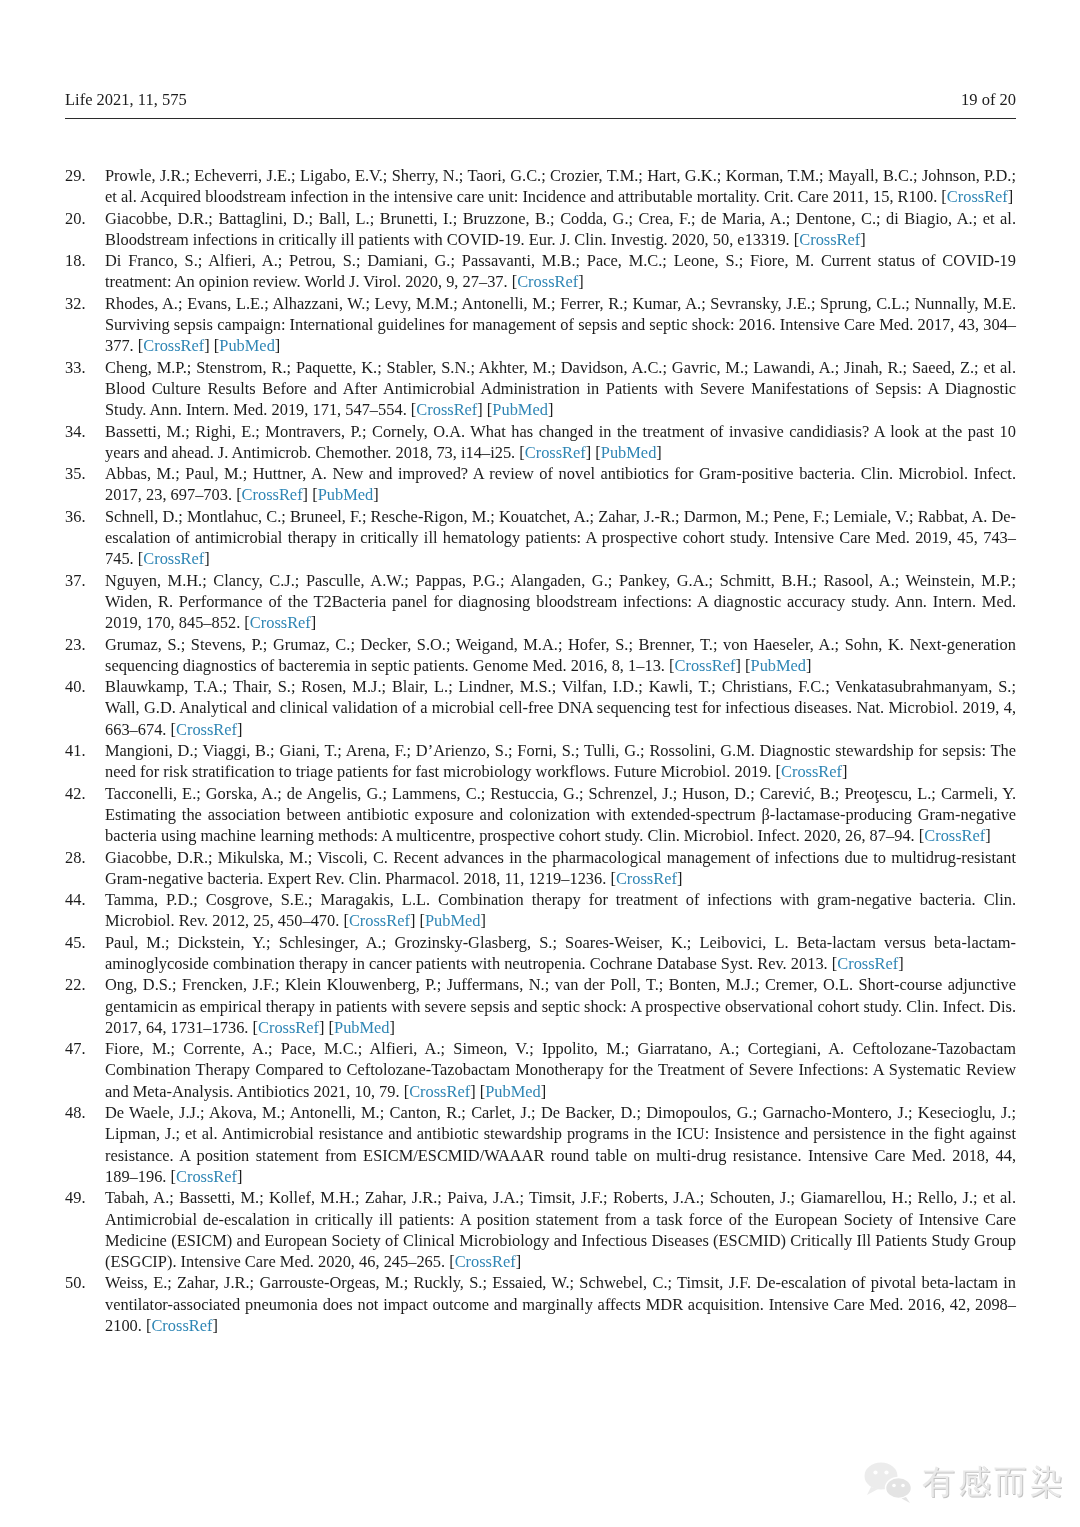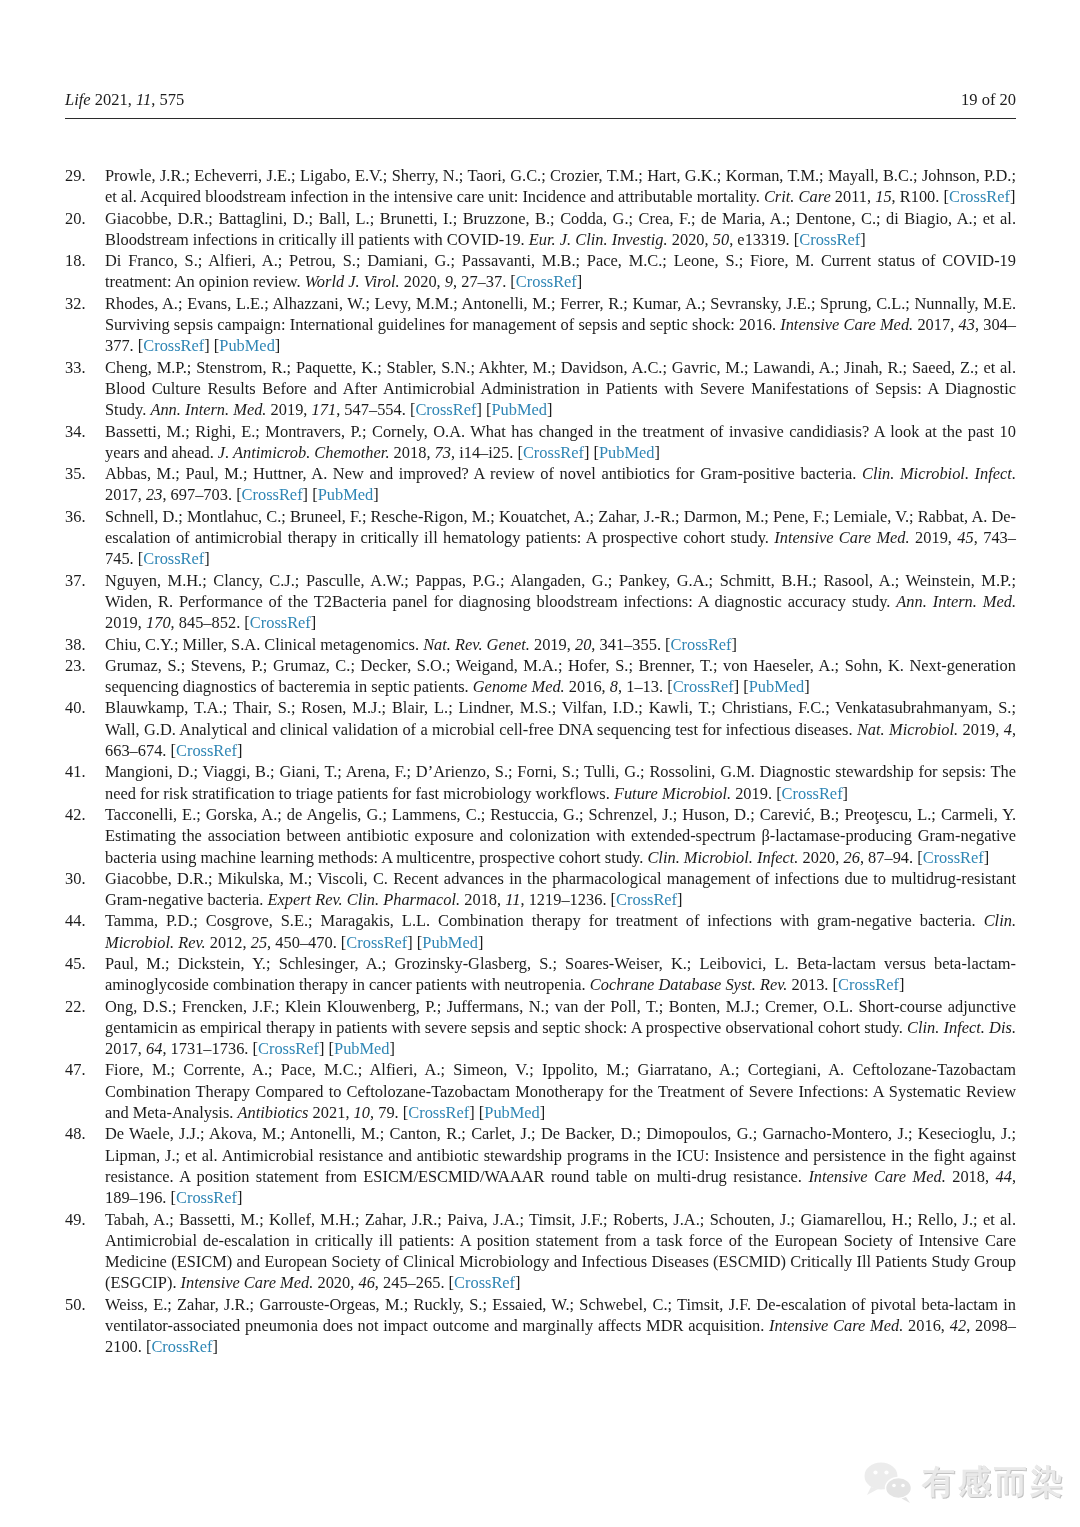--- a/index.html
+++ b/index.html
@@ -17,30 +17,30 @@
     font-size: 16.5px;
   }
   .rule {
     border: none; border-top: 1.6px solid #2b2b2b;
     margin: 8px 0 0 0;
   }
   .refs { margin-top: 46px; font-size: 16.4px; line-height: 21.3px; }
   .ref { display: flex; }
   .ref-num { flex: 0 0 40px; font-family: Liberation Serif, serif; }
   .ref-body { flex: 1; text-align: justify; }
-  .it { font-style: italic; }
+  .it { }
   .bf { font-weight: normal; }
   .link { color: var(--link-color, #2f86b5); cursor: pointer; }
   .watermark {
     position: absolute; right: 14px; bottom: 22px;
     display: flex; align-items: center; gap: 8px;
     user-select: none;
   }
   .wm-text {
-    font-size: 33px; font-weight: bold; letter-spacing: 3px;
+    font-size: 33px; font-weight: normal; letter-spacing: 3px;
     color: #e9e9e9;
     text-shadow: 1px 1px 0 #c2c2c2, -1px -1px 0 #ffffff;
     white-space: nowrap;
     text-align: right;
   }
 </style>
 </head>
 <body>
 
 <div class="page">
@@ -80,41 +80,37 @@
       </div>
       <div class="ref">
         <span class="ref-num">36.</span>
         <span class="ref-body"><span>Schnell, D.; Montlahuc, C.; Bruneel, F.; Resche-Rigon, M.; Kouatchet, A.; Zahar, J.-R.; Darmon, M.; Pene, F.; Lemiale, V.; Rabbat, A. De-escalation of antimicrobial therapy in critically ill hematology patients: A prospective cohort study. </span><span class="it">Intensive Care Med.</span><span> </span><span class="bf">2019</span><span>, </span><span class="it">45</span><span>, 743–745. [</span><span class="link">CrossRef</span><span>]</span></span>
       </div>
       <div class="ref">
         <span class="ref-num">37.</span>
         <span class="ref-body"><span>Nguyen, M.H.; Clancy, C.J.; Pasculle, A.W.; Pappas, P.G.; Alangaden, G.; Pankey, G.A.; Schmitt, B.H.; Rasool, A.; Weinstein, M.P.; Widen, R. Performance of the T2Bacteria panel for diagnosing bloodstream infections: A diagnostic accuracy study. </span><span class="it">Ann. Intern. Med.</span><span> </span><span class="bf">2019</span><span>, </span><span class="it">170</span><span>, 845–852. [</span><span class="link">CrossRef</span><span>]</span></span>
       </div>
       <div class="ref">
-        <span class="ref-num">38.</span>
-        <span class="ref-body"><span>Chiu, C.Y.; Miller, S.A. Clinical metagenomics. </span><span class="it">Nat. Rev. Genet.</span><span> </span><span class="bf">2019</span><span>, </span><span class="it">20</span><span>, 341–355. [</span><span class="link">CrossRef</span><span>]</span></span>
-      </div>
-      <div class="ref">
         <span class="ref-num">23.</span>
         <span class="ref-body"><span>Grumaz, S.; Stevens, P.; Grumaz, C.; Decker, S.O.; Weigand, M.A.; Hofer, S.; Brenner, T.; von Haeseler, A.; Sohn, K. Next-generation sequencing diagnostics of bacteremia in septic patients. </span><span class="it">Genome Med.</span><span> </span><span class="bf">2016</span><span>, </span><span class="it">8</span><span>, 1–13. [</span><span class="link">CrossRef</span><span>] [</span><span class="link">PubMed</span><span>]</span></span>
       </div>
       <div class="ref">
         <span class="ref-num">40.</span>
         <span class="ref-body"><span>Blauwkamp, T.A.; Thair, S.; Rosen, M.J.; Blair, L.; Lindner, M.S.; Vilfan, I.D.; Kawli, T.; Christians, F.C.; Venkatasubrahmanyam, S.; Wall, G.D. Analytical and clinical validation of a microbial cell-free DNA sequencing test for infectious diseases. </span><span class="it">Nat. Microbiol.</span><span> </span><span class="bf">2019</span><span>, </span><span class="it">4</span><span>, 663–674. [</span><span class="link">CrossRef</span><span>]</span></span>
       </div>
       <div class="ref">
         <span class="ref-num">41.</span>
         <span class="ref-body"><span>Mangioni, D.; Viaggi, B.; Giani, T.; Arena, F.; D’Arienzo, S.; Forni, S.; Tulli, G.; Rossolini, G.M. Diagnostic stewardship for sepsis: The need for risk stratification to triage patients for fast microbiology workflows. </span><span class="it">Future Microbiol.</span><span> </span><span class="bf">2019</span><span>. [</span><span class="link">CrossRef</span><span>]</span></span>
       </div>
       <div class="ref">
         <span class="ref-num">42.</span>
         <span class="ref-body"><span>Tacconelli, E.; Gorska, A.; de Angelis, G.; Lammens, C.; Restuccia, G.; Schrenzel, J.; Huson, D.; Carević, B.; Preoţescu, L.; Carmeli, Y. Estimating the association between antibiotic exposure and colonization with extended-spectrum β-lactamase-producing Gram-negative bacteria using machine learning methods: A multicentre, prospective cohort study. </span><span class="it">Clin. Microbiol. Infect.</span><span> </span><span class="bf">2020</span><span>, </span><span class="it">26</span><span>, 87–94. [</span><span class="link">CrossRef</span><span>]</span></span>
       </div>
       <div class="ref">
-        <span class="ref-num">30.</span>
+        <span class="ref-num">28.</span>
         <span class="ref-body"><span>Giacobbe, D.R.; Mikulska, M.; Viscoli, C. Recent advances in the pharmacological management of infections due to multidrug-resistant Gram-negative bacteria. </span><span class="it">Expert Rev. Clin. Pharmacol.</span><span> </span><span class="bf">2018</span><span>, </span><span class="it">11</span><span>, 1219–1236. [</span><span class="link">CrossRef</span><span>]</span></span>
       </div>
       <div class="ref">
         <span class="ref-num">44.</span>
         <span class="ref-body"><span>Tamma, P.D.; Cosgrove, S.E.; Maragakis, L.L. Combination therapy for treatment of infections with gram-negative bacteria. </span><span class="it">Clin. Microbiol. Rev.</span><span> </span><span class="bf">2012</span><span>, </span><span class="it">25</span><span>, 450–470. [</span><span class="link">CrossRef</span><span>] [</span><span class="link">PubMed</span><span>]</span></span>
       </div>
       <div class="ref">
         <span class="ref-num">45.</span>
         <span class="ref-body"><span>Paul, M.; Dickstein, Y.; Schlesinger, A.; Grozinsky-Glasberg, S.; Soares-Weiser, K.; Leibovici, L. Beta-lactam versus beta-lactam-aminoglycoside combination therapy in cancer patients with neutropenia. </span><span class="it">Cochrane Database Syst. Rev.</span><span> </span><span class="bf">2013</span><span>. [</span><span class="link">CrossRef</span><span>]</span></span>
       </div>

